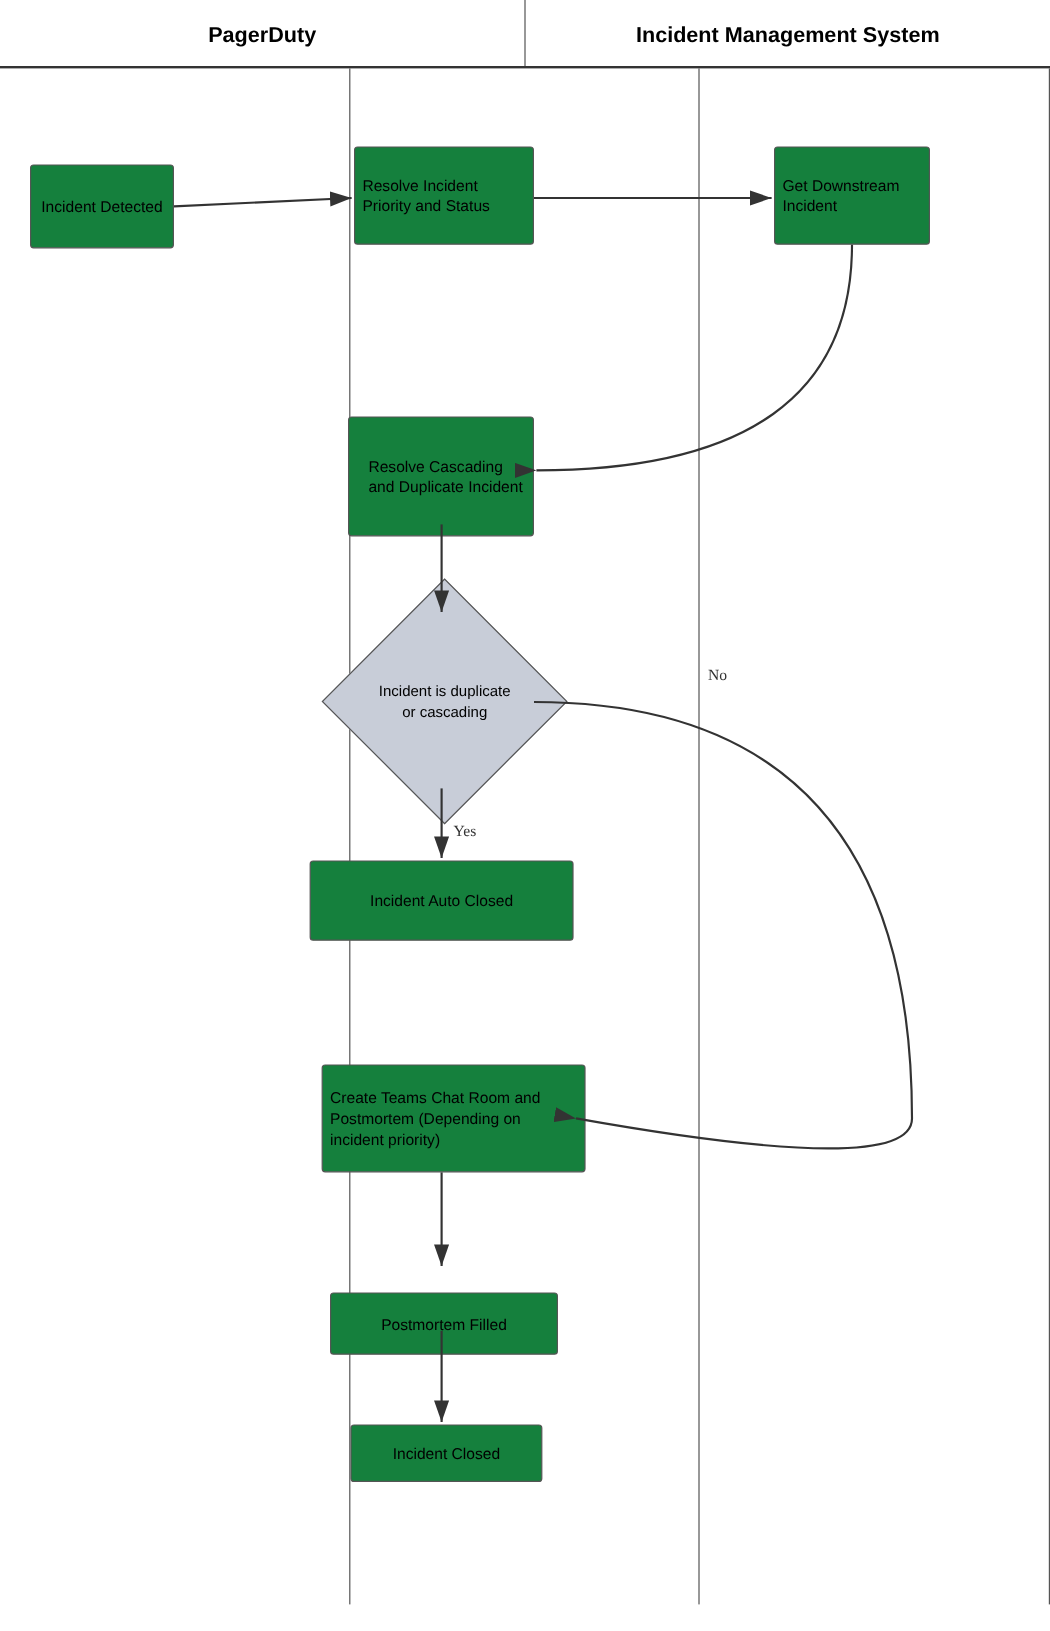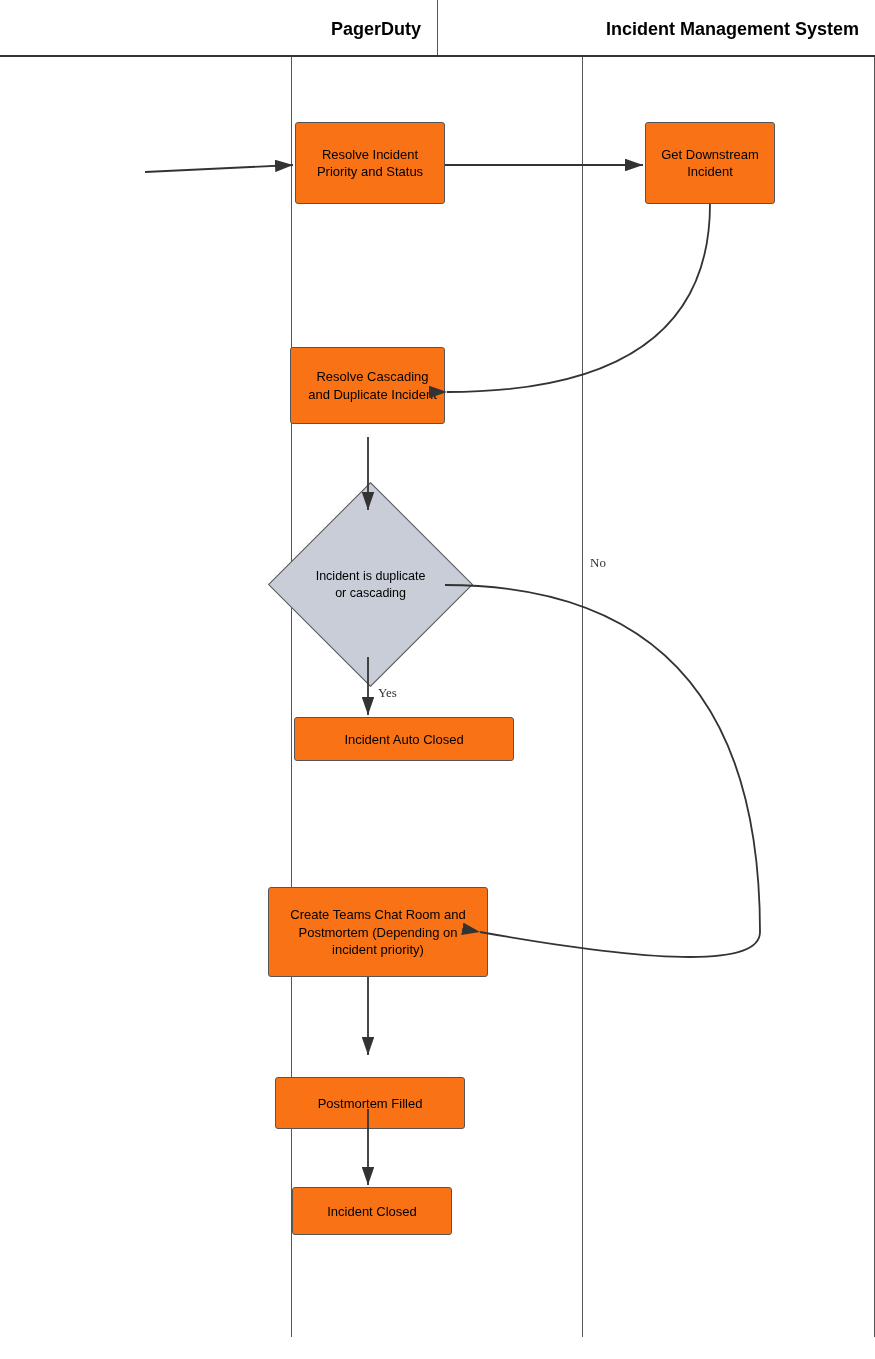--- a/index.html
+++ b/index.html
@@ -22,21 +22,21 @@
     
     .swimlane-headers {
       display: flex;
       width: 875px;
       border-bottom: 2px solid #333;
       position: relative;
     }
 
     .swimlane-header {
       flex: 1;
-      text-align: right;
+      text-align: center;
       padding: 18px 16px 14px;
       font-size: 18px;
       font-family: 'Segoe UI', cursive, sans-serif;
       font-weight: 600;
       border-right: 1.5px solid #555;
       line-height: 1.3;
     }
     .swimlane-header:last-child { border-right: none; }
 
     .swimlane-body {
@@ -50,27 +50,27 @@
       flex: 1;
       border-right: 1.5px solid #555;
       position: relative;
       min-height: 1280px;
     }
     .lane:last-child { border-right: none; }
 
     
     .flow-box {
       position: absolute;
-      background: #f97316;
+      background: #15803d;
       border: 1.5px solid #555;
       border-radius: 3px;
       display: flex;
       align-items: center;
       justify-content: center;
-      text-align: center;
+      text-align: left;
       font-size: 13px;
       font-family: 'Segoe UI', cursive, sans-serif;
       line-height: 1.35;
       padding: 6px;
     }
 
     .flow-diamond {
       position: absolute;
       background: #c8cdd8;
       border: 1.5px solid #555;
@@ -107,38 +107,41 @@
   <div class="swimlane-headers">
     <div class="swimlane-header">PagerDuty</div>
     <div class="swimlane-header">Incident Management System</div>
   </div>
 
   <div class="swimlane-body">
     <div class="lane"></div>
     <div class="lane"></div>
     <div class="lane"></div>
 
+    <div class="flow-box" style="left: 25px; top: 80px; width: 120px; height: 70px;">
+      <span>Incident Detected</span>
+    </div>
 
     <div class="flow-box" style="left: 295px; top: 65px; width: 150px; height: 82px;">
       <span>Resolve Incident Priority and Status</span>
     </div>
 
     <div class="flow-box" style="left: 645px; top: 65px; width: 130px; height: 82px;">
       <span>Get Downstream Incident</span>
     </div>
 
-    <div class="flow-box" style="left: 290px; top: 290px; width: 155px; height: 77px; padding-left: 16px;">
+    <div class="flow-box" style="left: 290px; top: 290px; width: 155px; height: 100px; padding-left: 16px;">
       <span>Resolve Cascading and Duplicate Incident</span>
     </div>
 
     <div class="flow-diamond" style="left: 298px; top: 455px; width: 145px; height: 145px;">
       <div class="flow-diamond-text">Incident is duplicate or cascading</div>
     </div>
 
-    <div class="flow-box" style="left: 258px; top: 660px; width: 220px; height: 44px; margin-left: 36px;">
+    <div class="flow-box" style="left: 258px; top: 660px; width: 220px; height: 67px;">
       <span>Incident Auto Closed</span>
     </div>
 
     <div class="flow-box" style="left: 268px; top: 830px; width: 220px; height: 90px;">
       <span>Create Teams Chat Room and Postmortem (Depending on incident priority)</span>
     </div>
 
     <div class="flow-box" style="left: 275px; top: 1000px; width: 190px; height: 52px; margin-top: 20px;">
       <span>Postmortem Filled</span>
     </div>

